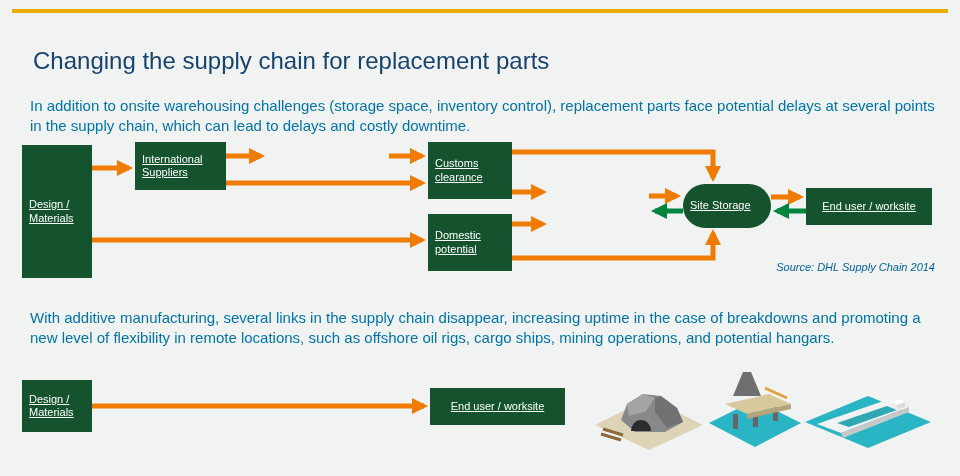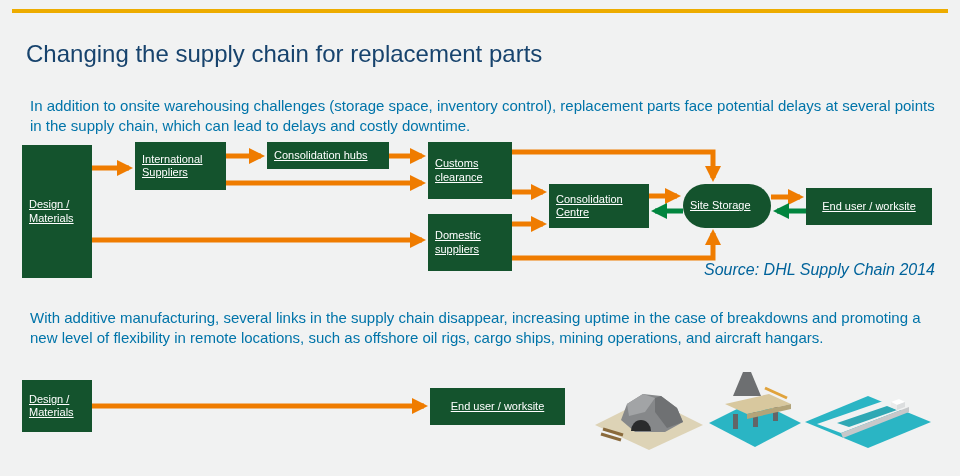--- a/index.html
+++ b/index.html
@@ -7,41 +7,41 @@
   body { font-family:"Liberation Sans", sans-serif; }
   .canvas {
     position:relative; width:960px; height:476px;
     background:#f1f2f2; overflow:hidden;
   }
   .topbar {
     position:absolute; left:12px; top:9px; width:936px; height:4px;
     background:#edac00;
   }
   .page-title {
-    position:absolute; left:22px; top:36px; margin:4px;
+    position:absolute; left:22px; top:36px; margin:11px;
     font-size:24px; font-weight:400; color:#17436d;
   }
   .body-para {
     position:absolute; left:22px; width:905px; margin:8px;
     font-size:15px; line-height:1.32; color:#0074a9;
   }
   .intro  { top:88px; }
   .para2  { top:300px; }
   .node {
     position:absolute; box-sizing:border-box;
     background:#14532d; color:#ffffff;
     font-size:11px; line-height:1.2;
     display:flex; align-items:center;
     padding:4px 7px;
     text-decoration:underline;
   }
   .node.center { justify-content:center; }
   .source-note {
     position:absolute; top:261px; right:25px;
-    font-size:16px; font-style:italic; color:#00639b;
+    font-size:11px; font-style:italic; color:#00639b;
   }
   .arrows {
     position:absolute; left:0; top:0; width:960px; height:476px;
     pointer-events:none;
   }
   .ao { stroke:#ef7c00; stroke-width:5; fill:none; }
   .ag { stroke:#00853e; stroke-width:5; fill:none; }
   .illus { position:absolute; }
   .illus svg { display:block; }
 </style>
@@ -79,30 +79,28 @@
     <path class="ao" d="M771,197 H800" marker-end="url(#mo)"></path>
 
     <path class="ag" d="M683,211 H655" marker-end="url(#mg)"></path>
     <path class="ag" d="M806,211 H777" marker-end="url(#mg)"></path>
 
     <path class="ao" d="M92,406 H424" marker-end="url(#mo)"></path>
   </svg>
 
   <div class="node" style="left:22px;  top:145px; width:70px;  height:133px;">Design / Materials</div>
   <div class="node" style="left:135px; top:142px; width:91px;  height:48px;">International Suppliers</div>
-  <div class="node" style="left:267px; top:142px; width:122px; height:27px;">Consolidation hubs</div>
   <div class="node" style="left:428px; top:142px; width:84px;  height:57px;">Customs clearance</div>
-  <div class="node" style="left:428px; top:214px; width:84px;  height:57px;">Domestic suppliers</div>
-  <div class="node" style="left:549px; top:184px; width:100px; height:44px;">Consolidation Centre</div>
+  <div class="node" style="left:428px; top:214px; width:84px;  height:57px;">Domestic potential</div>
   <div class="node" style="left:683px; top:184px; width:88px;  height:44px;border-radius:22px;">Site Storage</div>
   <div class="node center" style="left:806px; top:188px; width:126px; height:37px;">End user / worksite</div>
 
   <div class="source-note">Source: DHL Supply Chain 2014</div>
 
-  <p class="body-para para2">With additive manufacturing, several links in the supply chain disappear, increasing uptime in the case of breakdowns and promoting a new level of flexibility in remote locations, such as offshore oil rigs, cargo ships, mining operations, and aircraft hangars.</p>
+  <p class="body-para para2">With additive manufacturing, several links in the supply chain disappear, increasing uptime in the case of breakdowns and promoting a new level of flexibility in remote locations, such as offshore oil rigs, cargo ships, mining operations, and potential hangars.</p>
 
   <div class="node" style="left:22px; top:380px; width:70px; height:52px;">Design / Materials</div>
   <div class="node center" style="left:430px; top:388px; width:135px; height:37px;">End user / worksite</div>
 
   <div class="illus" style="left:593px; top:368px;">
     <svg width="112" height="82" viewBox="0 0 112 82" aria-hidden="true">
       <polygon points="56,30 110,57 56,82 2,57" fill="#ddd3b6"></polygon>
       <g stroke="#8a6a3c" stroke-width="3">
         <line x1="10" y1="61" x2="30" y2="67"></line>
         <line x1="8" y1="66" x2="28" y2="72"></line>

